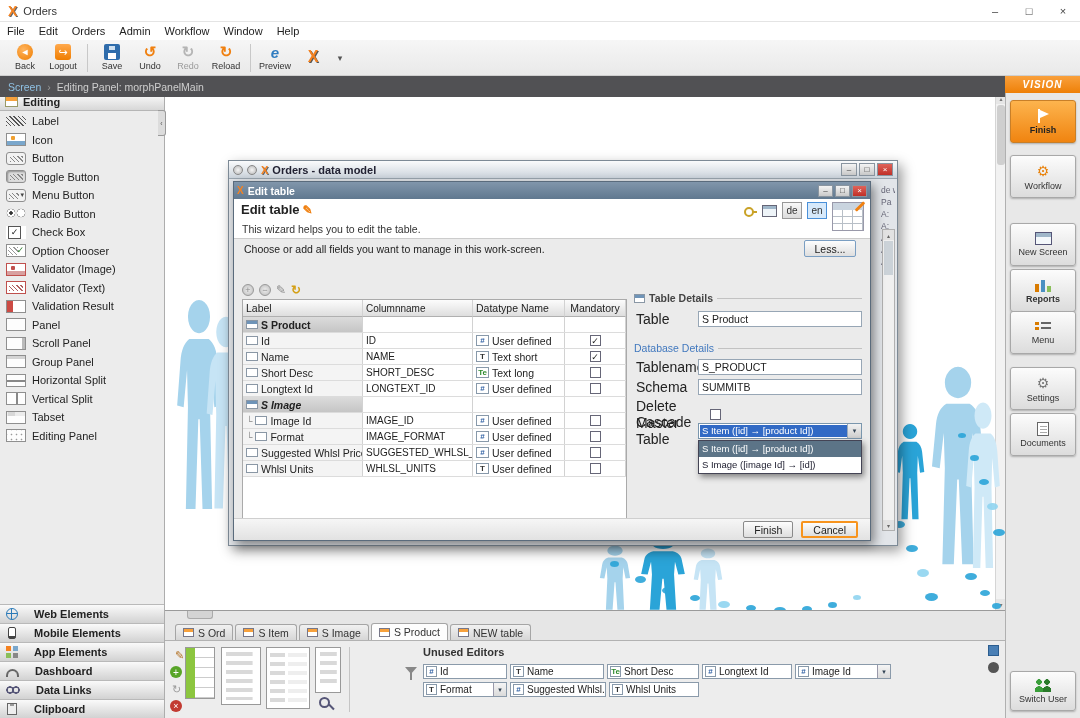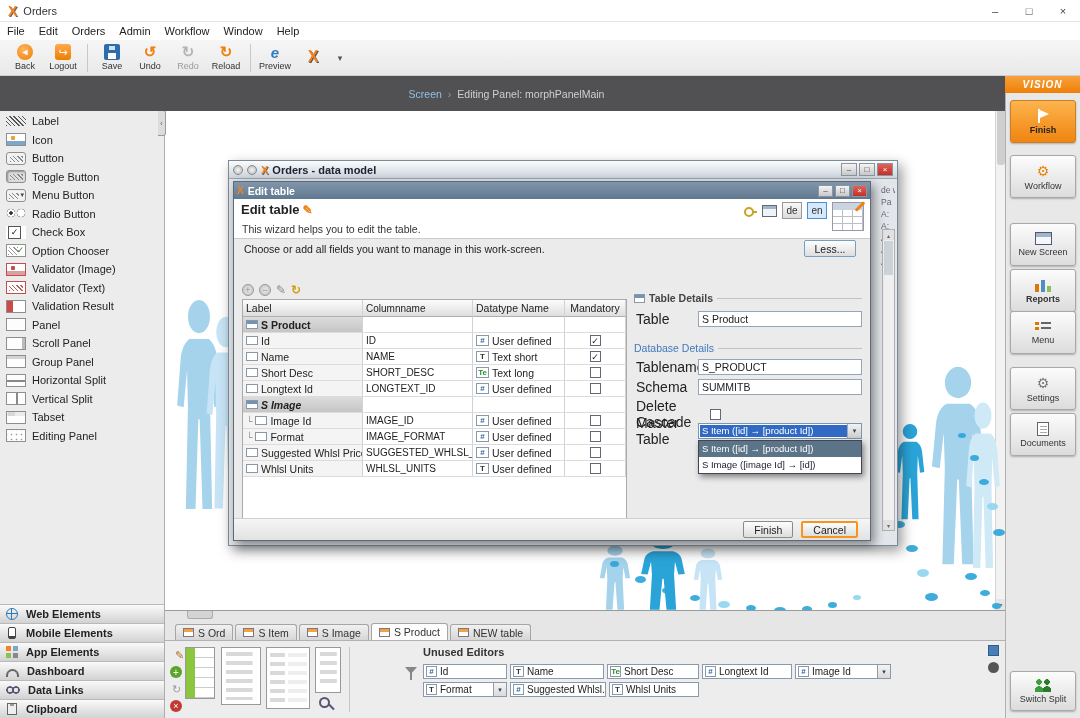--- a/index.html
+++ b/index.html
@@ -24,21 +24,21 @@
 .ticon.back-icon{width:16px;height:16px;border-radius:50%;background:radial-gradient(circle at 40% 35%,#ffb45e,#ef7d00);color:#fff;font-size:9px;}
 .ticon.logout-icon{width:16px;height:16px;border-radius:3px;background:linear-gradient(#ffa94d,#ef7d00);color:#fff;font-size:11px;}
 .ticon.save-icon{width:16px;height:16px;background:#2f6cab;border-radius:2px;background-image:linear-gradient(#fff,#fff),linear-gradient(#cfe0f0,#cfe0f0);background-size:8px 6px,6px 4px;background-position:4px 9px,5px 2px;background-repeat:no-repeat;}
 .ticon.undo-icon{font-size:15px;font-weight:bold;color:#f08010;height:16px;}
 .ticon.redo-icon{font-size:15px;font-weight:bold;color:#b5b5b5;height:16px;}
 .ticon.reload-icon{font-size:15px;font-weight:bold;color:#f08010;height:16px;}
 .ticon.preview-icon{font-size:15px;font-weight:bold;font-style:italic;color:#2f7cc0;height:16px;}
 .ticon.visionx-logo-icon{font-size:16px;font-weight:bold;color:#f58220;text-shadow:1px 1px 0 #555;height:18px;}
 .ticon.dropdown-icon{font-size:9px;color:#555;width:12px;height:20px;margin-left:2px;}
 
-#breadcrumb{position:absolute;left:0;top:76px;width:1005px;height:35px;background:#515154;color:#cfcfcf;display:flex;align-items:center;padding-left:8px;font-size:10.5px;z-index:40;justify-content:center;}
+#breadcrumb{position:absolute;left:0;top:76px;width:1005px;height:21px;background:#515154;color:#cfcfcf;display:flex;align-items:center;padding-left:8px;font-size:10.5px;z-index:40;}
 .crumb-screen{color:#8fc1e3;}
 .crumb-sep{margin:0 6px;color:#9a9a9a;}
 #brand{position:absolute;left:1005px;top:76px;width:75px;height:17px;background:linear-gradient(#f9a03c,#ee8008);color:#fff;font-style:italic;font-weight:bold;letter-spacing:1px;display:flex;align-items:center;justify-content:center;font-size:10px;z-index:40;}
 
 #leftbar{position:absolute;left:0;top:93px;width:165px;height:625px;background:#ececec;border-right:1px solid #adadad;z-index:15;}
 .side-header{height:18px;background:linear-gradient(#fdfdfd,#d7d7d7);border-bottom:1px solid #b5b5b5;display:flex;align-items:center;font-weight:bold;padding-left:5px;gap:5px;}
 .hdr-ic{width:13px;height:11px;border:1px solid #996;background:linear-gradient(#f7a13c,#f7a13c) 0 0/100% 4px no-repeat,#fff;}
 #elements-list{padding-top:1px;}
 .el-item{height:18.5px;display:flex;align-items:center;gap:6px;padding-left:6px;}
 .el-label{font-size:11px;color:#222;}
@@ -58,21 +58,21 @@
 .el-ic.validator-text-icon{border-color:#c0504d;background:repeating-linear-gradient(45deg,#b06060 0 1px,transparent 1px 3px) 2px 3px/14px 6px no-repeat,#fff;}
 .el-ic.validation-result-icon{background:linear-gradient(90deg,#cc4b44 0 6px,#fff 6px);}
 .el-ic.panel-icon{background:#fdfdfd;}
 .el-ic.scroll-panel-icon{background:linear-gradient(90deg,transparent 0 15px,#bbb 15px),#fdfdfd;}
 .el-ic.group-panel-icon{box-shadow:inset 0 3px #d4d4d4;background:#fdfdfd;}
 .el-ic.horizontal-split-icon{background:linear-gradient(#fdfdfd 0 5px,#888 5px 7px,#fdfdfd 7px);}
 .el-ic.vertical-split-icon{background:linear-gradient(90deg,#fdfdfd 0 9px,#888 9px 11px,#fdfdfd 11px);}
 .el-ic.tabset-icon{background:linear-gradient(#d8d8d8,#d8d8d8) 1px 0/7px 4px no-repeat,linear-gradient(transparent 4px,#fdfdfd 4px);}
 .el-ic.editing-panel-icon{background:radial-gradient(#999 0.7px,transparent 1.1px) 2px 2px/5px 5px,#fdfdfd;}
 #side-sections{position:absolute;left:0;right:0;bottom:0;}
-.section-bar{height:19px;background:linear-gradient(#fafafa,#d2d2d2);border-top:1px solid #b9b9b9;display:flex;align-items:center;font-weight:bold;gap:8px;padding-left:6px;font-size:11px;}
+.section-bar{height:19px;background:linear-gradient(#fafafa,#d2d2d2);border-top:1px solid #b9b9b9;display:flex;align-items:center;font-weight:bold;gap:16px;padding-left:6px;font-size:11px;}
 .sec-icq{width:13px;height:12px;flex:0 0 auto;}
 .sec-icq.web-icon{width:12px;height:12px;border-radius:50%;border:1px solid #2a7ab8;background:linear-gradient(90deg,transparent 0 4px,#2a7ab8 4px 5px,transparent 5px),linear-gradient(transparent 0 4px,#2a7ab8 4px 5px,transparent 5px);}
 .sec-icq.mobile-icon{width:8px;height:12px;border:1px solid #444;border-radius:2px;background:linear-gradient(#fff 0 8px,#444 8px);margin:0 2px;}
 .sec-icq.app-icon{width:12px;height:12px;background:linear-gradient(#f58220,#f58220) 0 0/5px 5px,linear-gradient(#7aa7cc,#7aa7cc) 7px 0/5px 5px,linear-gradient(#8abf5a,#8abf5a) 0 7px/5px 5px,linear-gradient(#888,#888) 7px 7px/5px 5px;background-repeat:no-repeat;}
 .sec-icq.dashboard-icon{width:13px;height:8px;border:2px solid #666;border-bottom:none;border-radius:8px 8px 0 0;margin-top:3px;}
 .sec-icq.data-links-icon{width:14px;height:10px;background:radial-gradient(circle at 4px 5px,transparent 2px,#557 2.5px,#557 3.5px,transparent 4px),radial-gradient(circle at 10px 5px,transparent 2px,#557 2.5px,#557 3.5px,transparent 4px);}
 .sec-icq.clipboard-icon{width:10px;height:12px;border:1px solid #666;background:linear-gradient(#999,#999) 2px 0/4px 2px no-repeat,#eee;margin:0 1px;}
 #left-collapse{position:absolute;left:158px;top:110px;width:8px;height:26px;background:#dcdcdc;border:1px solid #9a9a9a;border-left:none;border-radius:0 3px 3px 0;display:flex;align-items:center;justify-content:center;font-size:7px;color:#555;z-index:16;}
 
 #rightbar{position:absolute;left:1005px;top:93px;width:75px;height:625px;background:#e8e8e8;border-left:1px solid #b0b0b0;z-index:15;}
@@ -275,21 +275,21 @@
 <div id="breadcrumb">
   <span class="crumb-screen">Screen</span>
   <span class="crumb-sep">›</span>
   <span class="crumb-path">Editing Panel: morphPanelMain</span>
 </div>
 <div id="brand">VISION</div>
 
 <div id="leftbar">
   <div class="side-header">
     <span class="hdr-ic"></span>
-    <span>Elements</span>
+    <span>Editing</span>
   </div>
   <div id="elements-list">
       <div class="el-item">
         <span class="el-ic label-icon"></span>
         <span class="el-label">Label</span>
       </div>
       <div class="el-item">
         <span class="el-ic image-icon"></span>
         <span class="el-label">Icon</span>
       </div>
@@ -801,15 +801,15 @@
     <div class="rbtn" style="top: 274px;">
       <span class="ric settings-icon">⚙</span>
       <span class="rlabel">Settings</span>
     </div>
     <div class="rbtn" style="top: 320px;">
       <span class="ric documents-icon"></span>
       <span class="rlabel">Documents</span>
     </div>
     <div class="rbtn" style="top: 578px; height: 40px;">
       <span class="ric switch-user-icon"></span>
-      <span class="rlabel">Switch Split</span>
+      <span class="rlabel">Switch User</span>
     </div>
   </div>
 
 </body></html>

